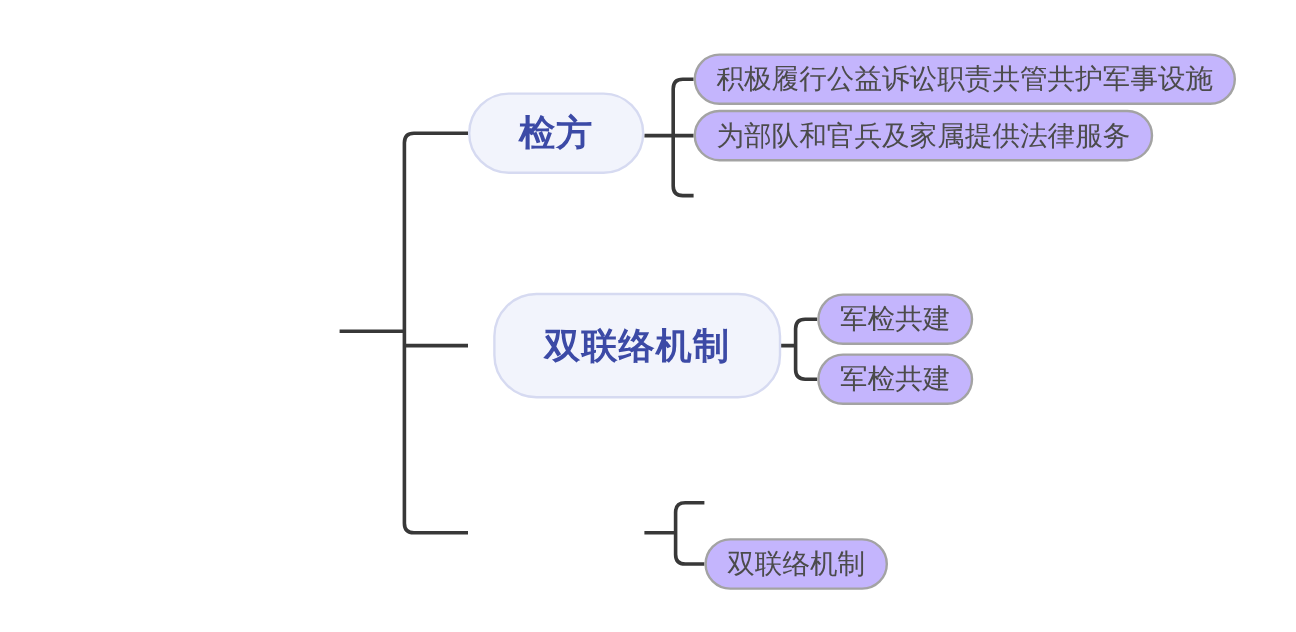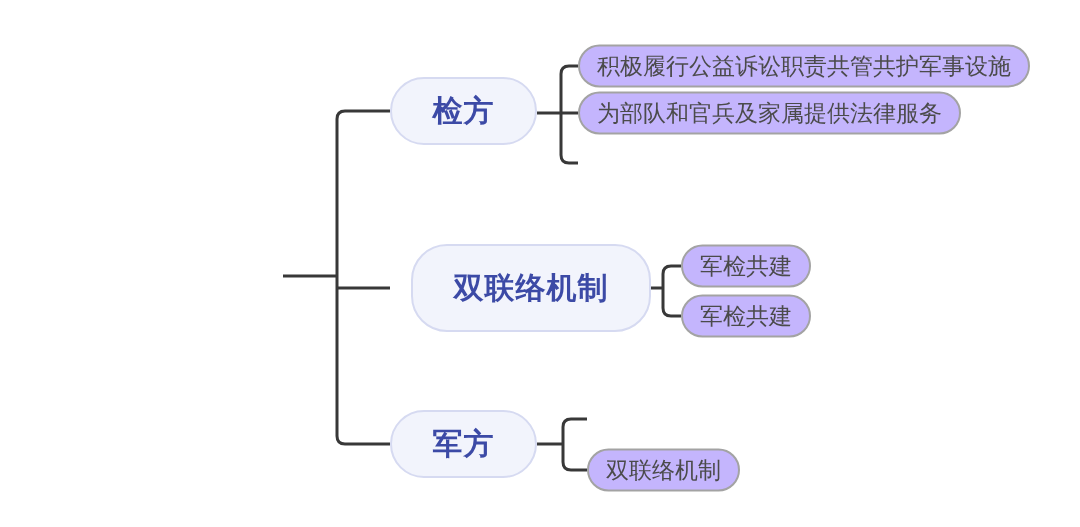--- a/index.html
+++ b/index.html
@@ -58,21 +58,20 @@
     <path d="M 681 266 H 671 Q 663 266 663 274 V 308 Q 663 316 671 316 H 681"></path>
     <path d="M 630 288 H 663"></path>
 
     <path d="M 587 419 H 571 Q 563 419 563 427 V 462 Q 563 470 571 470 H 587"></path>
     <path d="M 537 444 H 563"></path>
   </svg>
 
 
   <div class="node branch b1">检方</div>
   <div class="node branch b2">双联络机制</div>
-  <div class="node branch b3">军方</div>
 
   <div class="node leaf l1">积极履行公益诉讼职责共管共护军事设施</div>
   <div class="node leaf l2">为部队和官兵及家属提供法律服务</div>
   <div class="node leaf l4">军检共建</div>
   <div class="node leaf l5">军检共建</div>
   <div class="node leaf l7">双联络机制</div>
 
 </div>
 
 </body></html>

